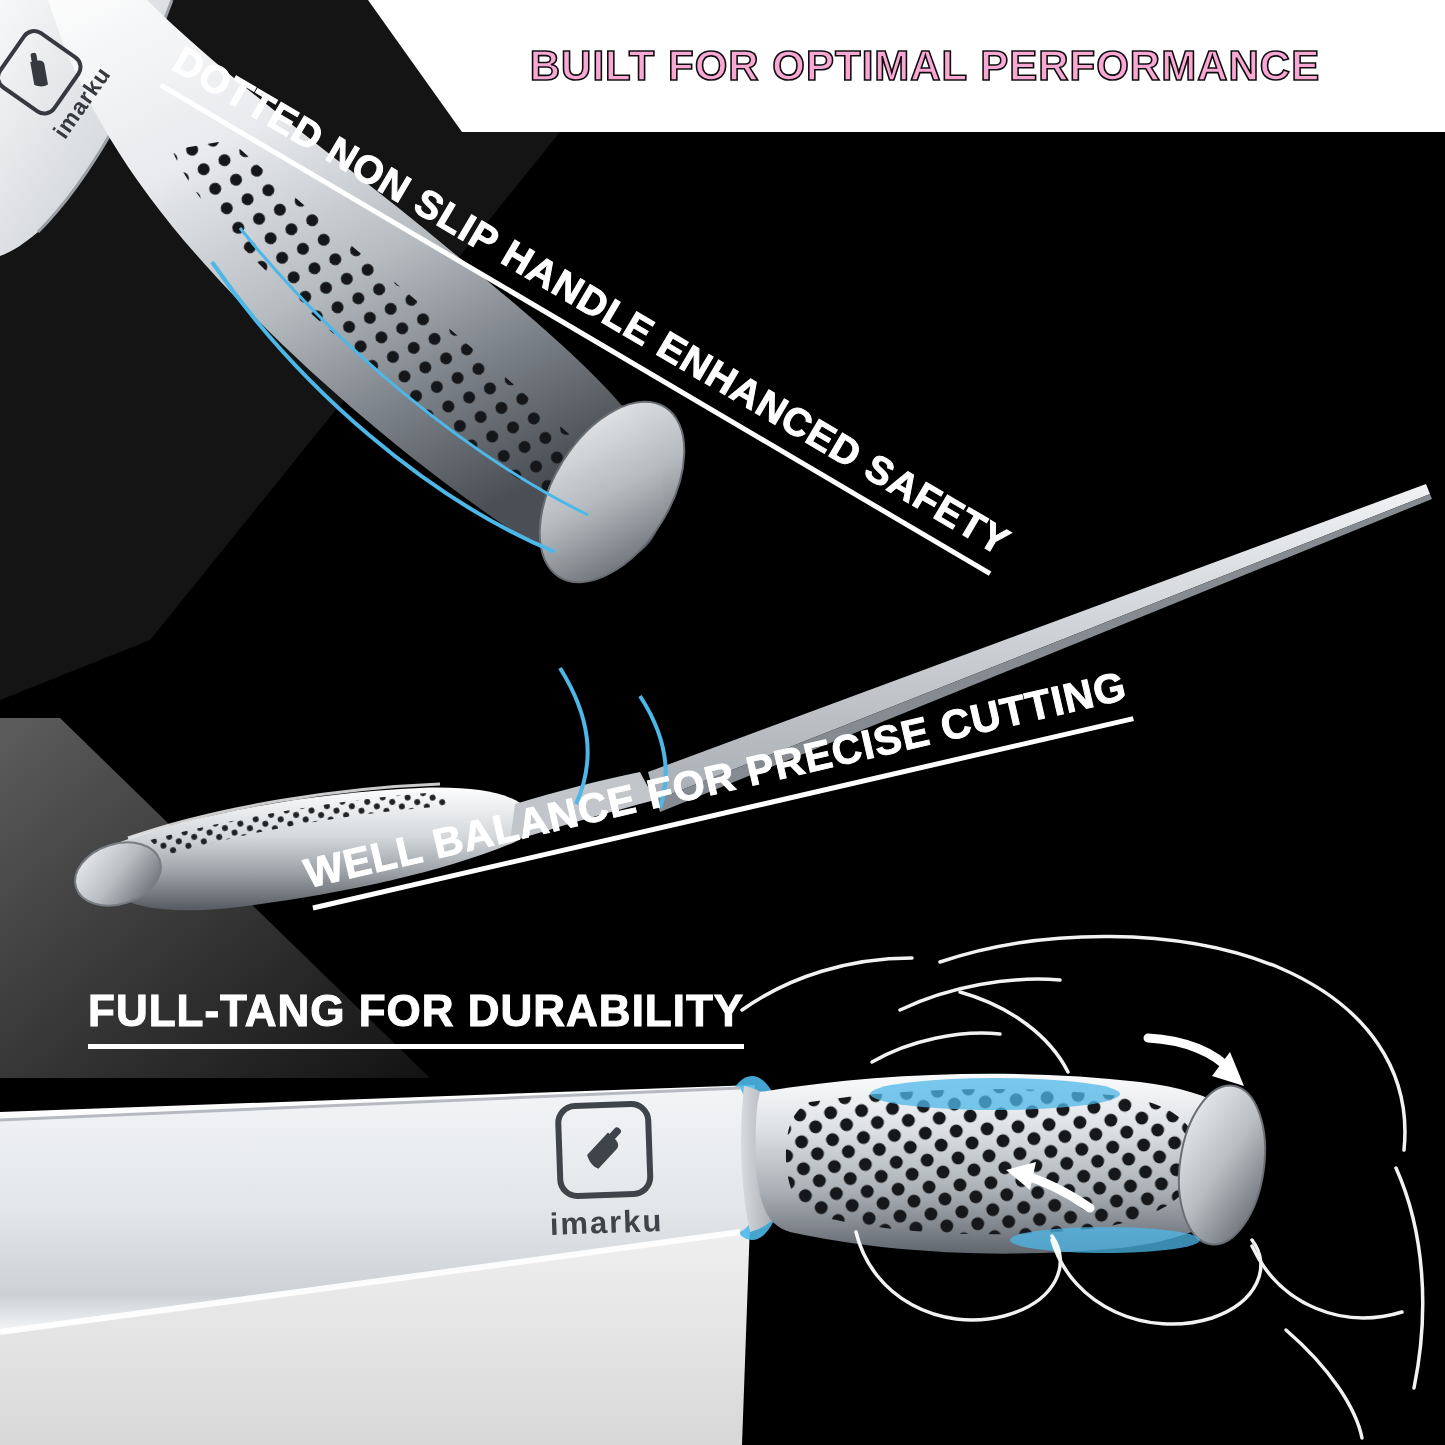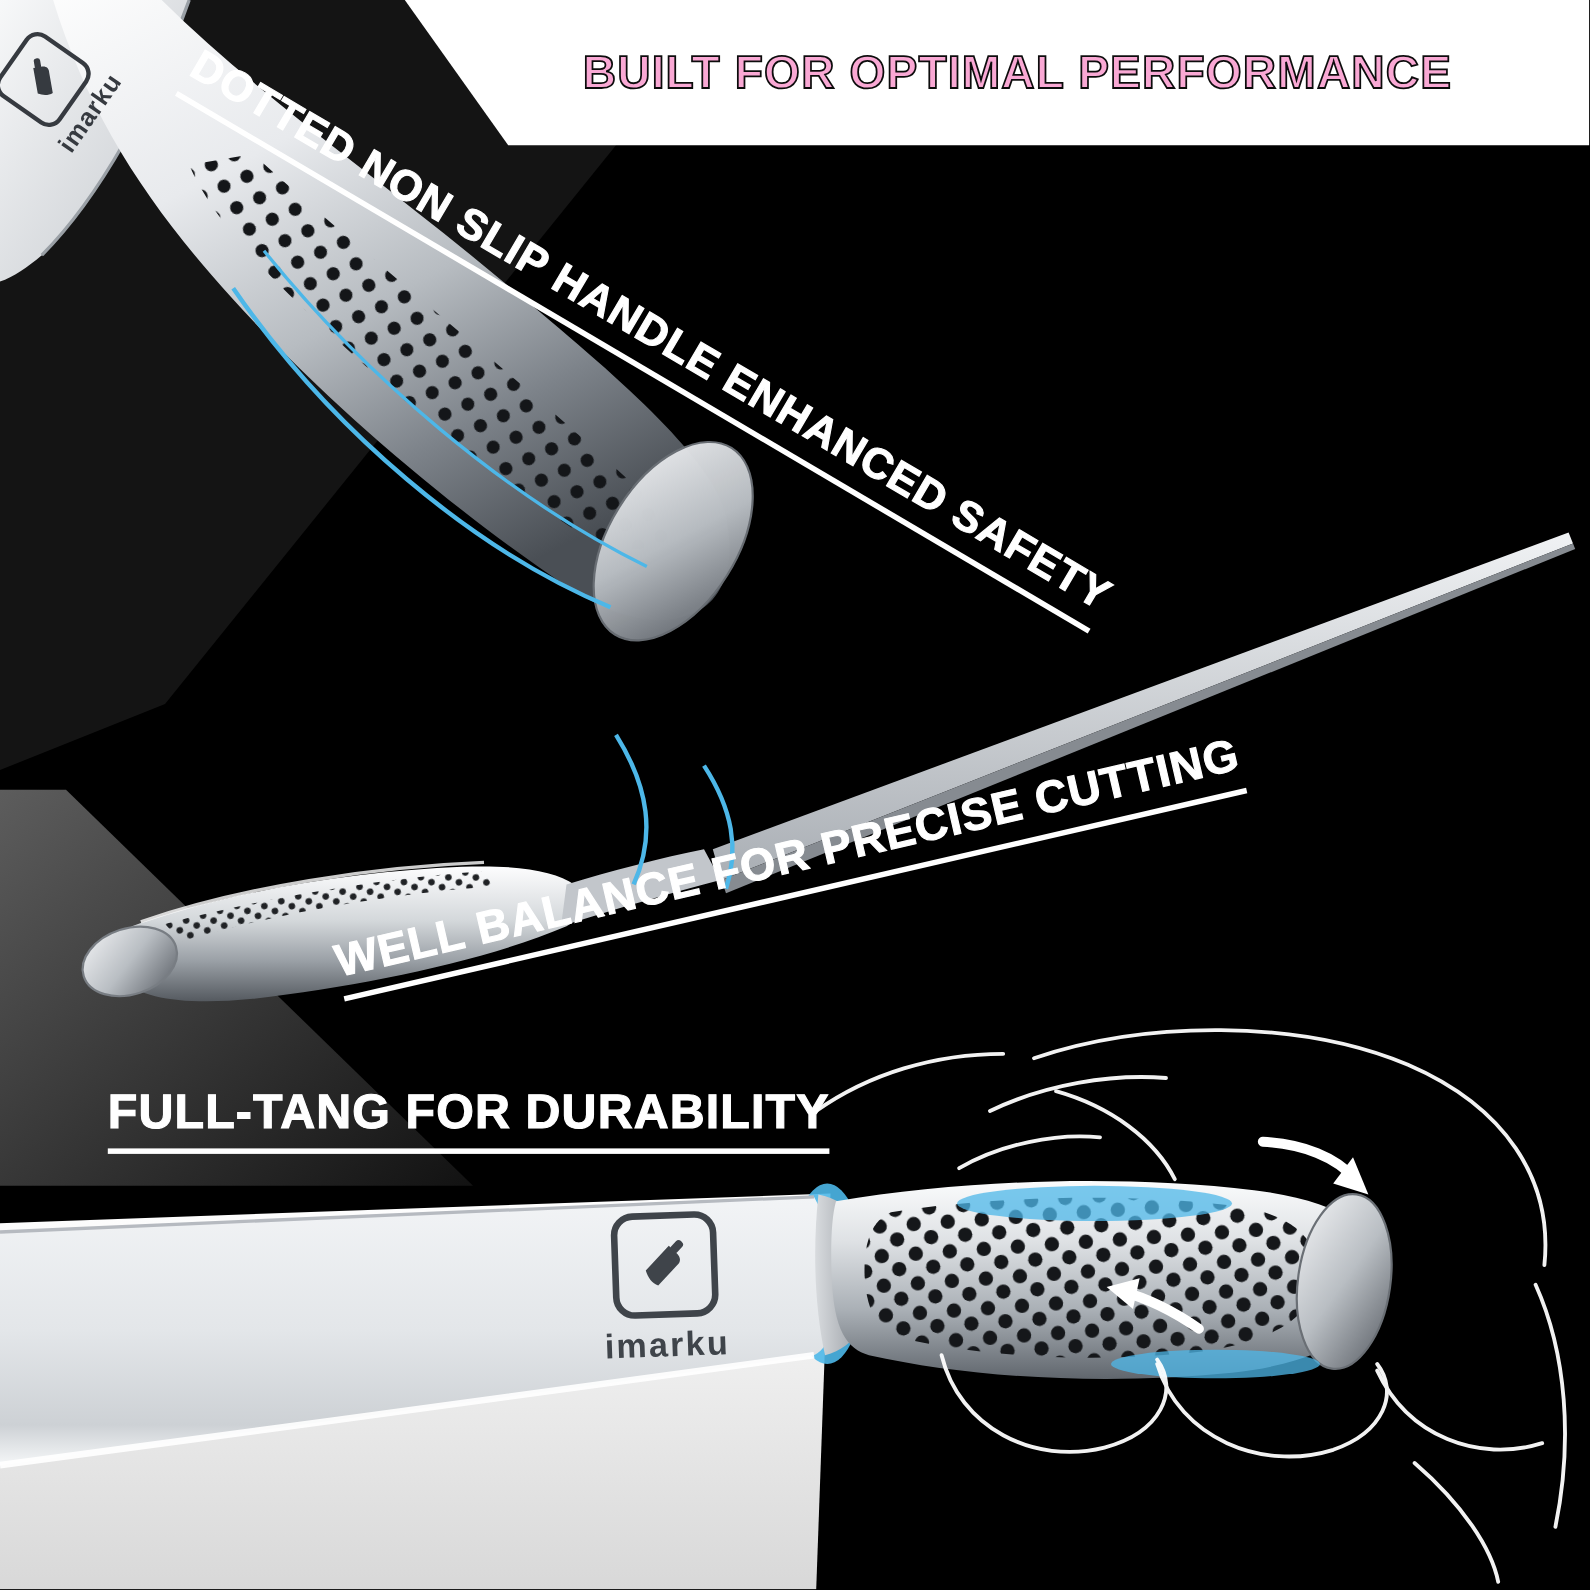--- a/index.html
+++ b/index.html
@@ -9,21 +9,21 @@
 
   .txt{position:absolute;white-space:nowrap;}
   .title{left:420px;top:42px;width:1010px;text-align:center;font-size:42px;
          font-weight:700;color:#f9a8d4;letter-spacing:1px;-webkit-text-stroke:1.6px #0c0c0c;}
   .ann{color:#fff;font-weight:700;-webkit-text-stroke:1px #fff;}
   .underline{border-bottom:5px solid #fff;padding-bottom:8px;}
   .ann-handle{left:188px;top:38px;font-size:39px;letter-spacing:1px;
               transform:rotate(30.5deg);transform-origin:0 0;}
   .ann-balance{left:300px;top:852px;font-size:41px;letter-spacing:1px;
                transform:rotate(-13deg);transform-origin:0 0;}
-  .ann-tang{left:98px;top:986px;font-size:44px;letter-spacing:1px;}
+  .ann-tang{left:88px;top:986px;font-size:44px;letter-spacing:1px;}
 
   .logo{position:absolute;display:flex;flex-direction:column;align-items:center;}
   .logo-box{display:flex;align-items:center;justify-content:center;}
   .logo-blade{left:548px;top:1102px;transform:rotate(-2deg);color:#3f444a;}
   .logo-blade .logo-box{width:84px;height:84px;border:6px solid #3f444a;border-radius:20px;}
   .logo-blade .logo-text{font-size:31px;font-weight:700;letter-spacing:2px;margin-top:7px;}
   .logo-corner{left:8px;top:2px;transform:rotate(-55deg);transform-origin:70px 62px;color:#363a40;}
   .logo-corner .logo-box{width:62px;height:62px;border:4px solid #363a40;border-radius:14px;}
   .logo-corner .logo-text{font-size:23px;font-weight:700;letter-spacing:1px;margin-top:4px;}
 </style>

